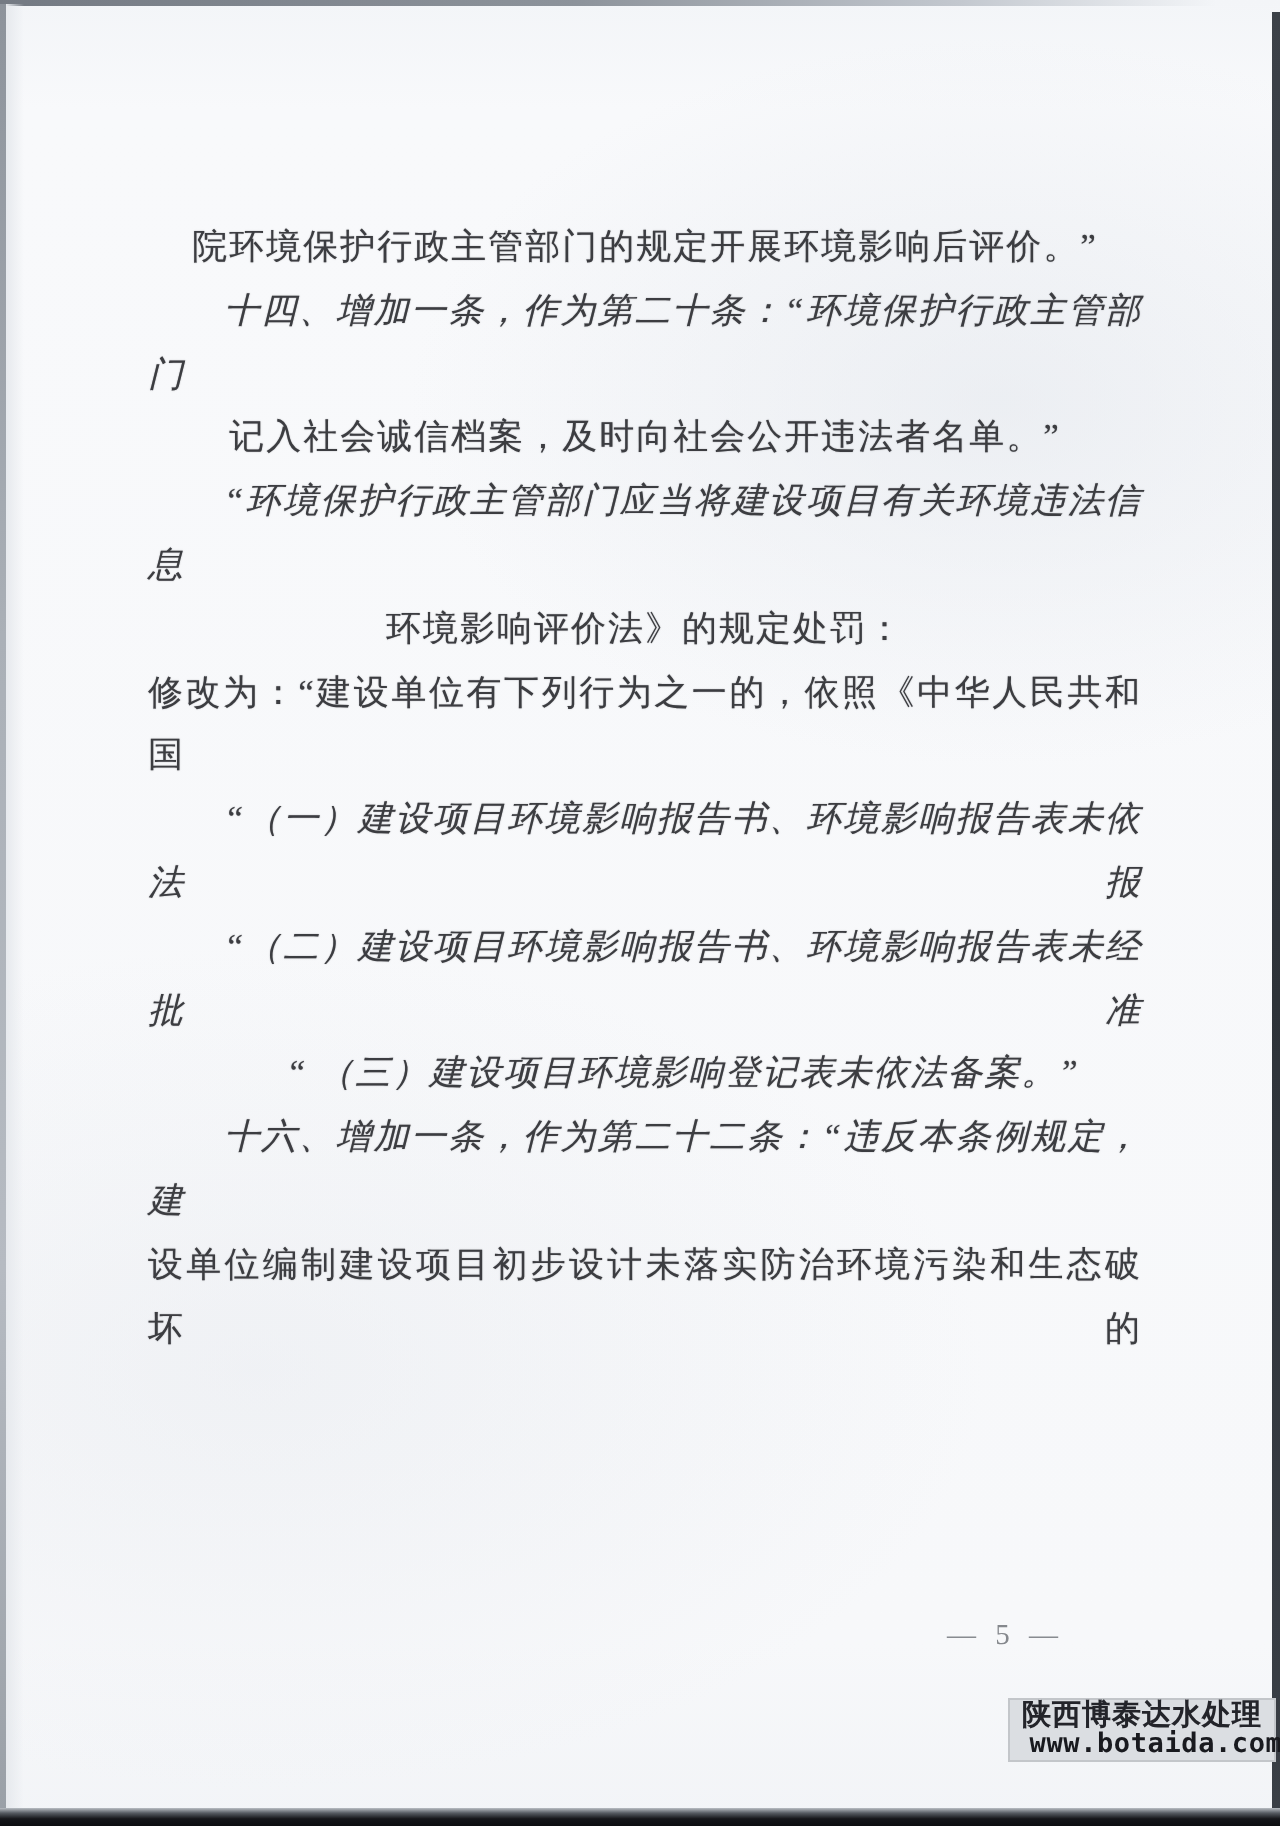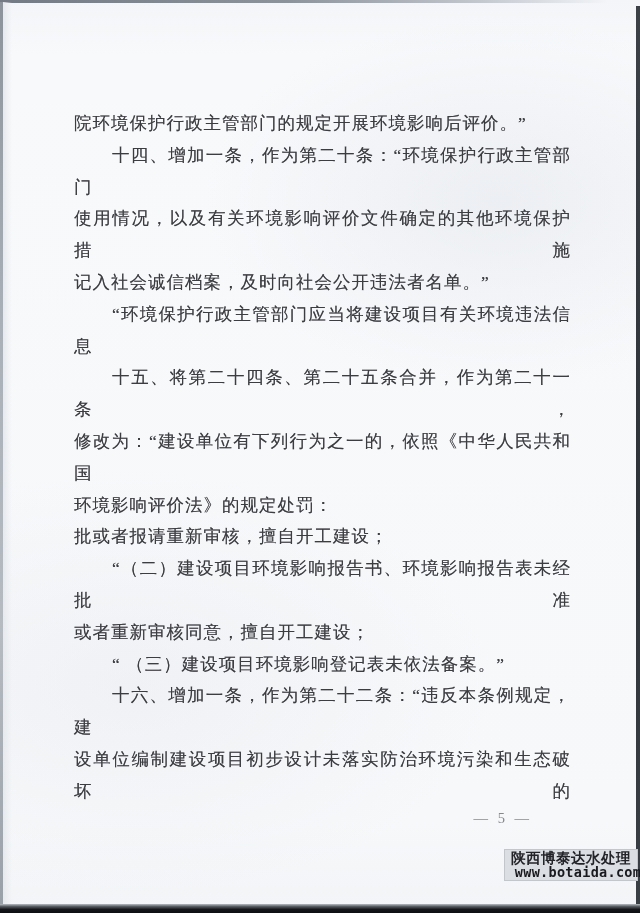--- a/index.html
+++ b/index.html
@@ -37,23 +37,23 @@
   
   .doc-lines {
     position: absolute;
     left: 74px; top: 108px; width: 497px;
     font-size: 17.5px;
     line-height: 31.8px;
     color: #3c3d41;
     letter-spacing: 1px;
     text-shadow: 0 0 0.6px rgba(60,61,65,0.55);
   }
-  .line { white-space: nowrap; text-align: left; }
+  .line { white-space: nowrap; text-align: center; }
   .line.fill { white-space: normal; text-align: justify; text-align-last: justify; }
-  .line.indent { text-indent: 38px; }
+  .line.indent { text-indent: 38px; font-style: italic; }
   .page-number {
     position: absolute;
     top: 810px; right: 108px;
     font-size: 14.5px;
     letter-spacing: 3px;
     color: #85888d;
   }
   
   .watermark {
     position: absolute;
@@ -90,29 +90,26 @@
 
 <div class="scan">
   <div class="edge-top"></div>
   <div class="edge-left"></div>
   <div class="edge-left-band"></div>
   <div class="edge-right"></div>
 
   <div class="doc-lines">
       <div class="line">院环境保护行政主管部门的规定开展环境影响后评价。”</div>
       <div class="line fill indent">十四、增加一条，作为第二十条：“环境保护行政主管部门</div>
-      <div class="line fill">使用情况，以及有关环境影响评价文件确定的其他环境保护措施</div>
       <div class="line">记入社会诚信档案，及时向社会公开违法者名单。”</div>
       <div class="line fill indent">“环境保护行政主管部门应当将建设项目有关环境违法信息</div>
-      <div class="line fill indent">十五、将第二十四条、第二十五条合并，作为第二十一条，</div>
+      <div class="line">环境影响评价法》的规定处罚：</div>
       <div class="line fill">修改为：“建设单位有下列行为之一的，依照《中华人民共和国</div>
-      <div class="line">环境影响评价法》的规定处罚：</div>
-      <div class="line">批或者报请重新审核，擅自开工建设；</div>
+      <div class="line fill indent">“（一）建设项目环境影响报告书、环境影响报告表未依法报</div>
       <div class="line fill indent">“（二）建设项目环境影响报告书、环境影响报告表未经批准</div>
-      <div class="line">或者重新审核同意，擅自开工建设；</div>
       <div class="line indent">“ （三）建设项目环境影响登记表未依法备案。”</div>
       <div class="line fill indent">十六、增加一条，作为第二十二条：“违反本条例规定，建</div>
       <div class="line fill">设单位编制建设项目初步设计未落实防治环境污染和生态破坏的</div>
     </div>
 
   <div class="page-number">— 5 —</div>
 
   <div class="watermark">
     <div class="wm-company">陕西博泰达水处理</div>
     <div class="wm-site">www.botaida.com</div>

